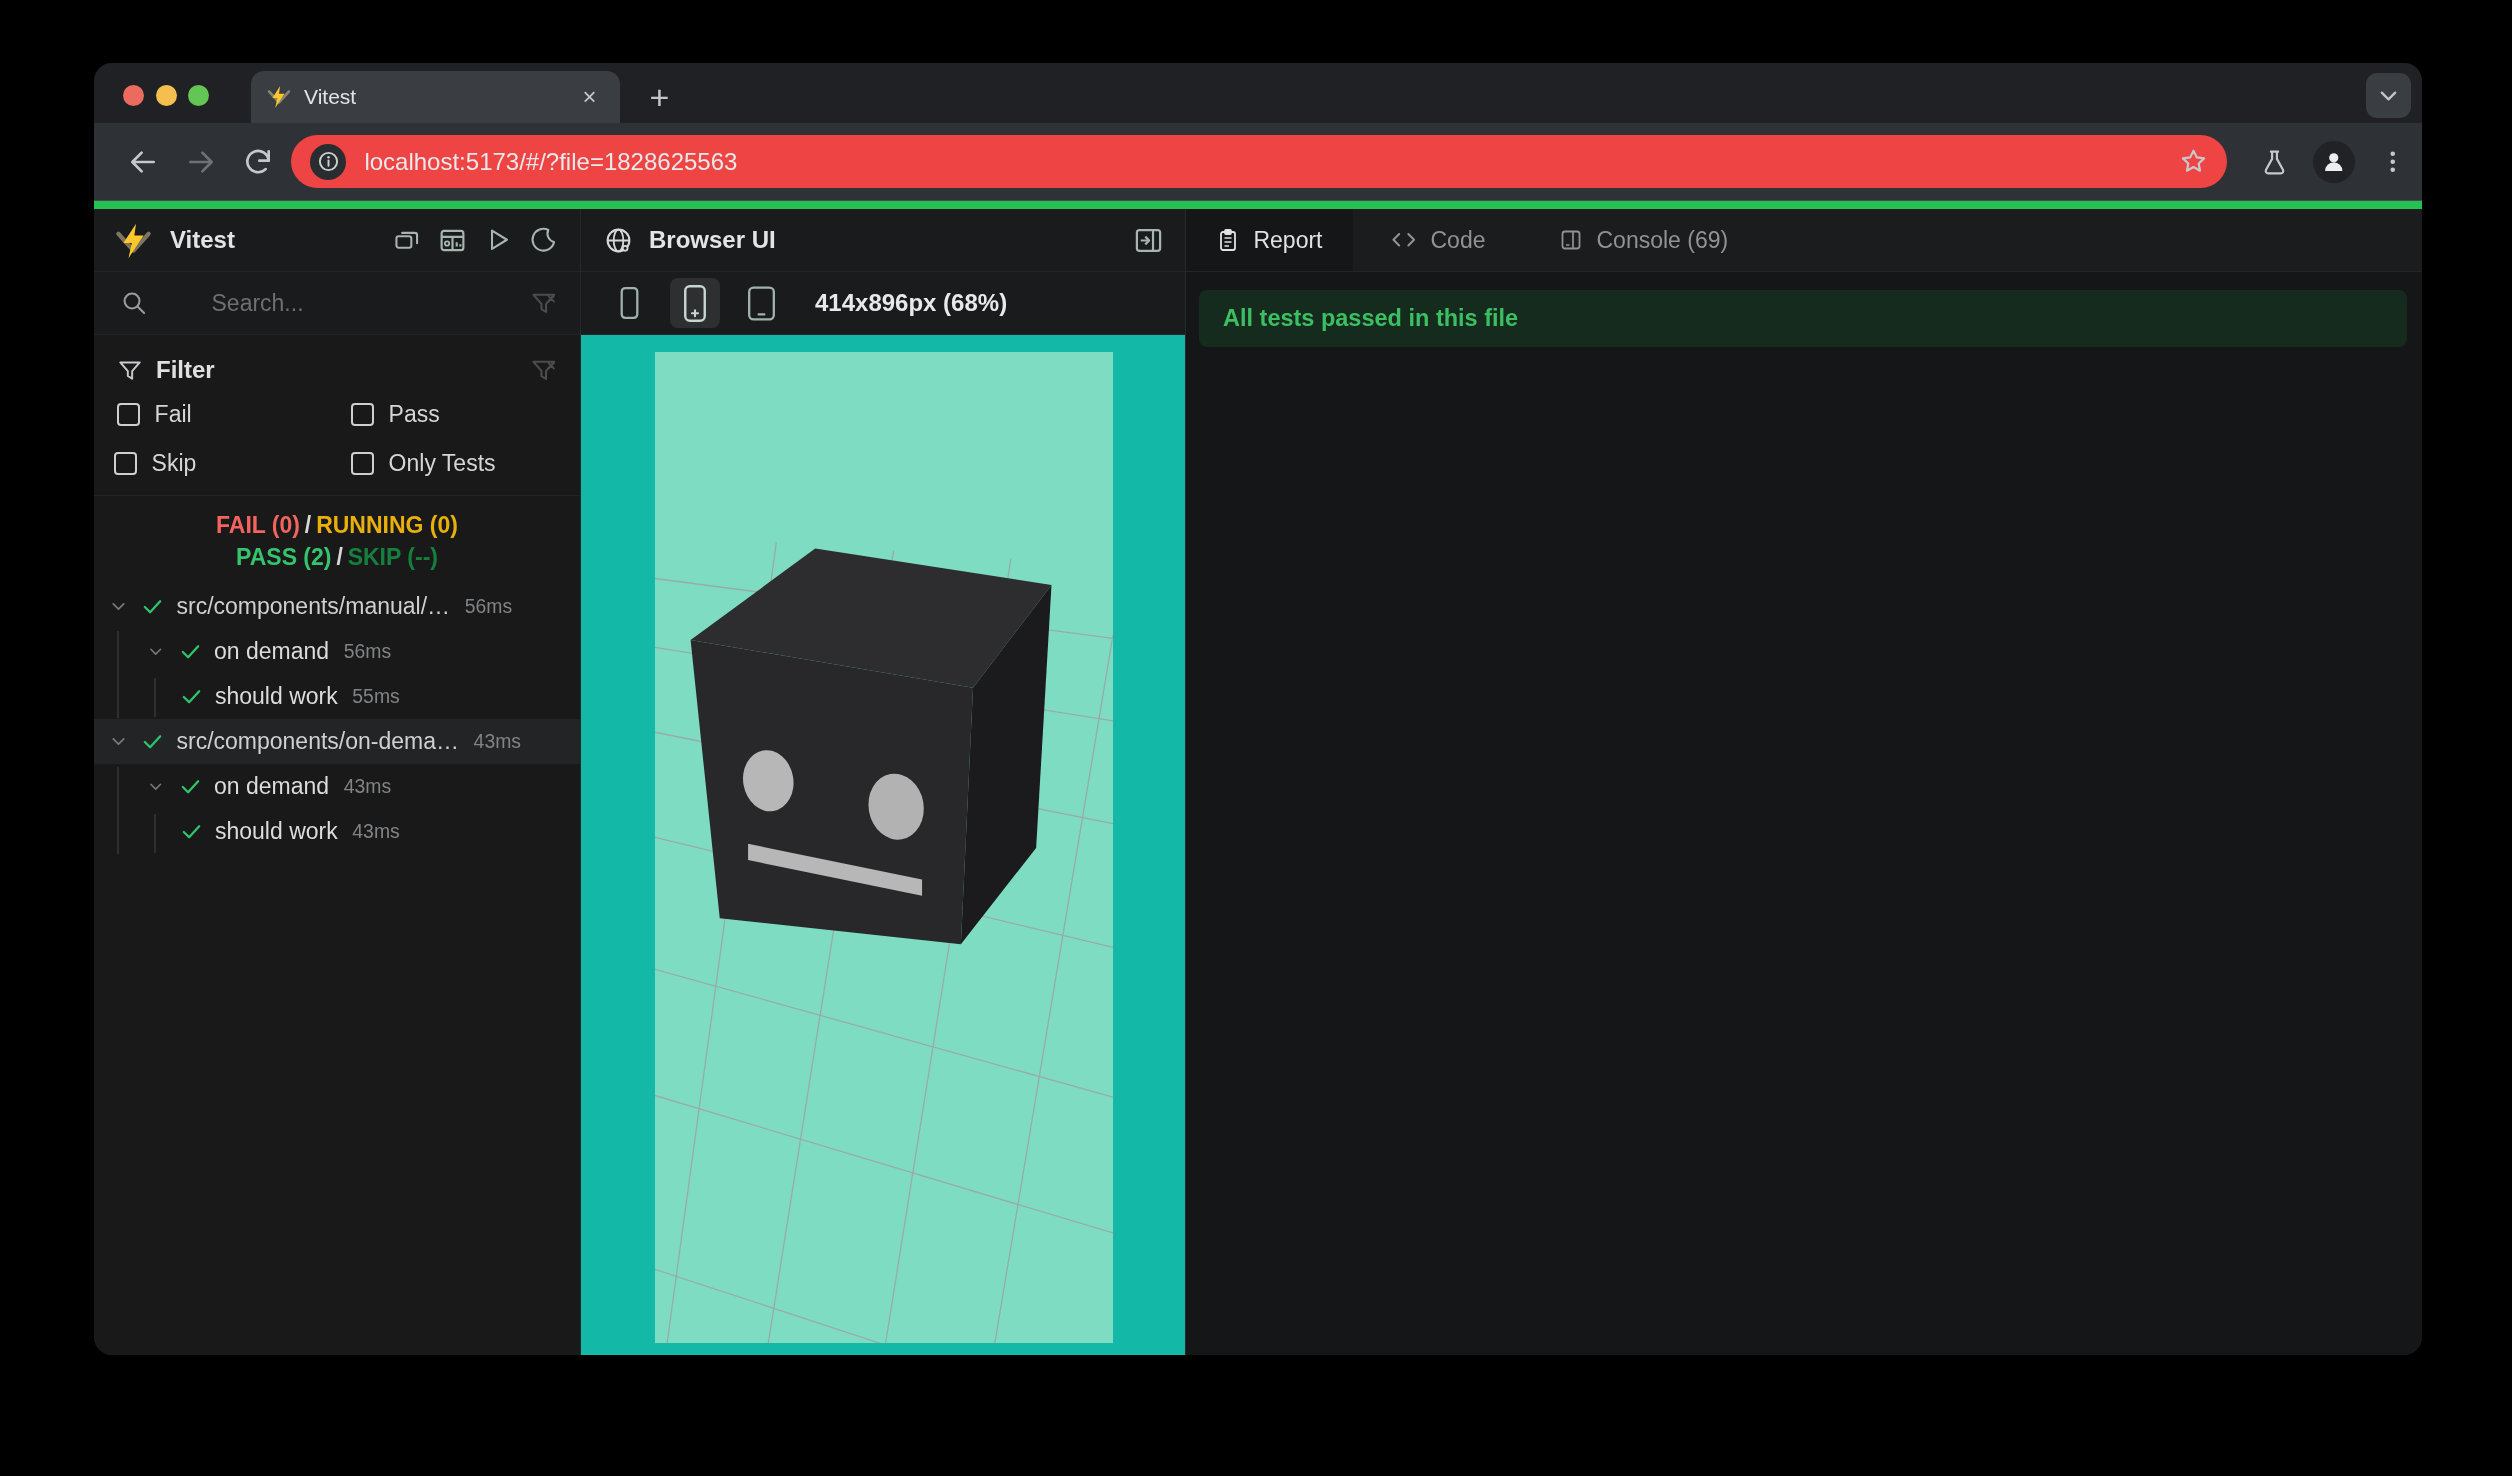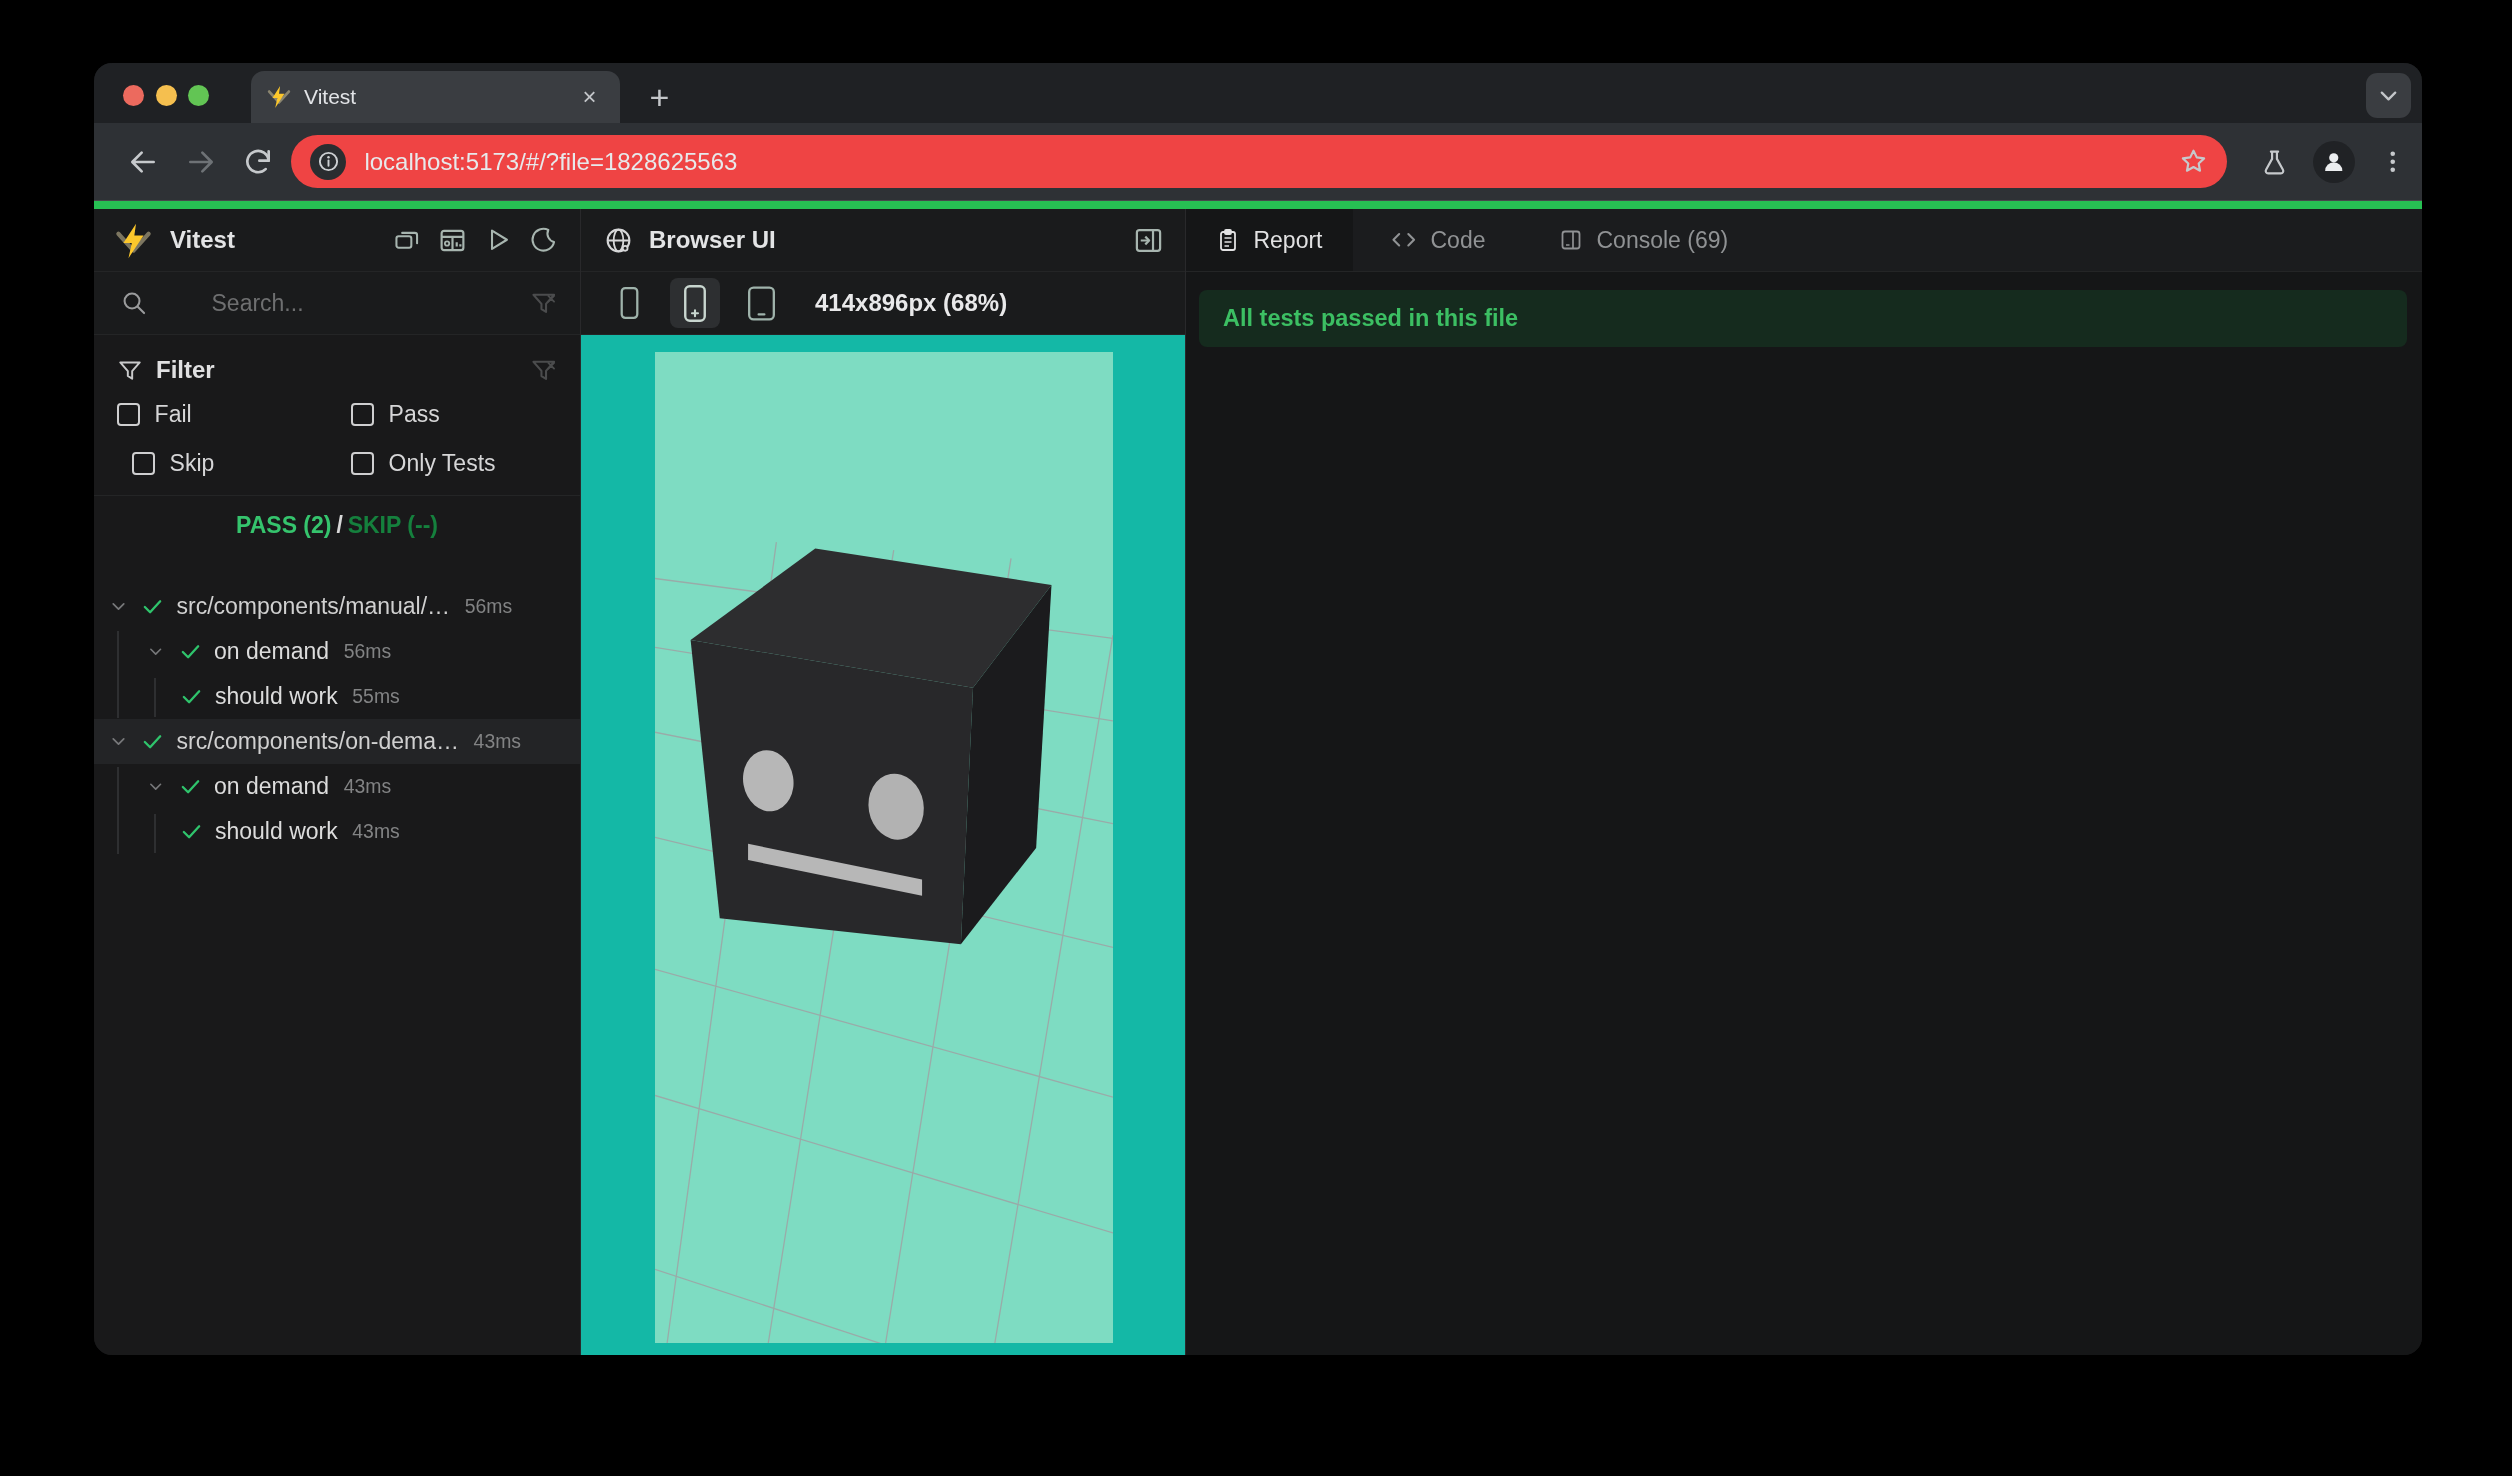--- a/index.html
+++ b/index.html
@@ -57,21 +57,21 @@
                   color:#DADADA; font-size:23px; font-family:"Liberation Sans",sans-serif; }
   .search-input::placeholder { color:#6E6F70; }
   .dim-filter-x { position:absolute; right:23px; color:#4B4C4D; }
 
   .filter-block { height:161px; flex:none; border-bottom:1.6px solid #242526; position:relative; }
   .filter-title { position:absolute; left:23px; top:21px; display:flex; align-items:center; gap:13px; color:#E0E0E1; font-size:24px; font-weight:bold; }
   .filter-title svg { color:#C9CACB; }
   .cb { position:absolute; display:flex; align-items:center; gap:14.6px; color:#D6D6D7; font-size:23px; }
   .cb-box { width:23px; height:23px; border:2.4px solid #CFCFD0; border-radius:4px; background:transparent; }
   .cb-r1c1 { left:23px; top:66px; } .cb-r1c2 { left:257px; top:66px; }
-  .cb-r2c1 { left:38px; top:115px; } .cb-r2c2 { left:257px; top:115px; }
+  .cb-r2c1 { left:20px; top:115px; } .cb-r2c2 { left:257px; top:115px; }
 
   .status-block { height:88px; flex:none; padding-top:13px; text-align:center; font-weight:bold; font-size:23px; line-height:32px; }
   .st-fail { color:#F3645E; } .st-running { color:#E9AF0B; } .st-pass { color:#35C46D; } .st-skip { color:#15803d; }
   .st-sep { color:#D8D8D8; padding:0 4.9px; }
 
   .tree { position:relative; flex:1; }
   .trow { height:45px; display:flex; align-items:center; font-size:23px; }
   .trow.sel { background:#232426; }
   .trow .chev { width:36px; display:flex; align-items:center; justify-content:center; color:#77787A; flex:none; }
   .trow .chk { width:32px; display:flex; align-items:center; justify-content:center; color:#2FC46C; flex:none; }
@@ -272,20 +272,23 @@
             <span class="cb-box"></span>
             <span>Skip</span>
           </label>
         <label class="cb cb-r2c2">
             <span class="cb-box"></span>
             <span>Only Tests</span>
           </label>
       </div>
 
       <div class="status-block">
+        <div>
+          <span class="st-fail">FAIL (0)</span><span class="st-sep">/</span><span class="st-running">RUNNING (0)</span>
+        </div>
         <div>
           <span class="st-pass">PASS (2)</span><span class="st-sep">/</span><span class="st-skip">SKIP (--)</span>
         </div>
       </div>
 
       <div class="tree">
         <div class="guide g1"></div>
         <div class="guide g2"></div>
         <div class="guide g3"></div>
         <div class="guide g4"></div>

